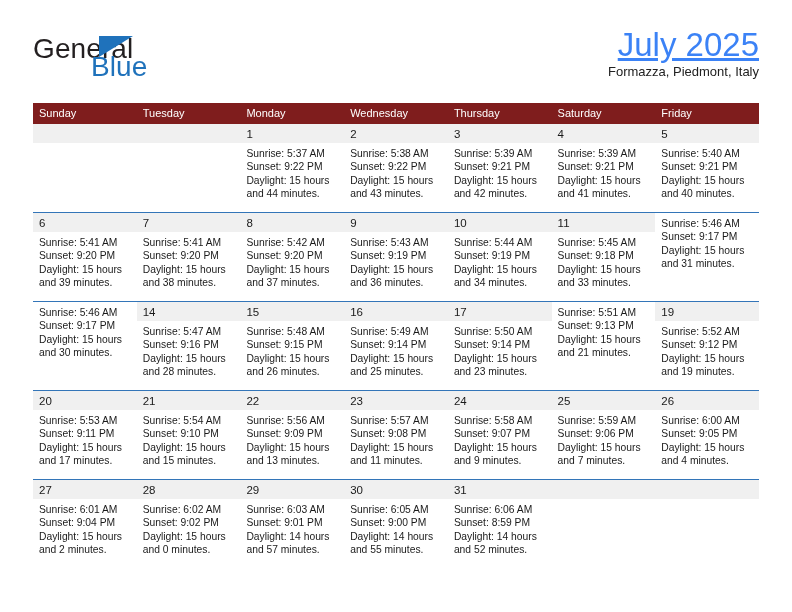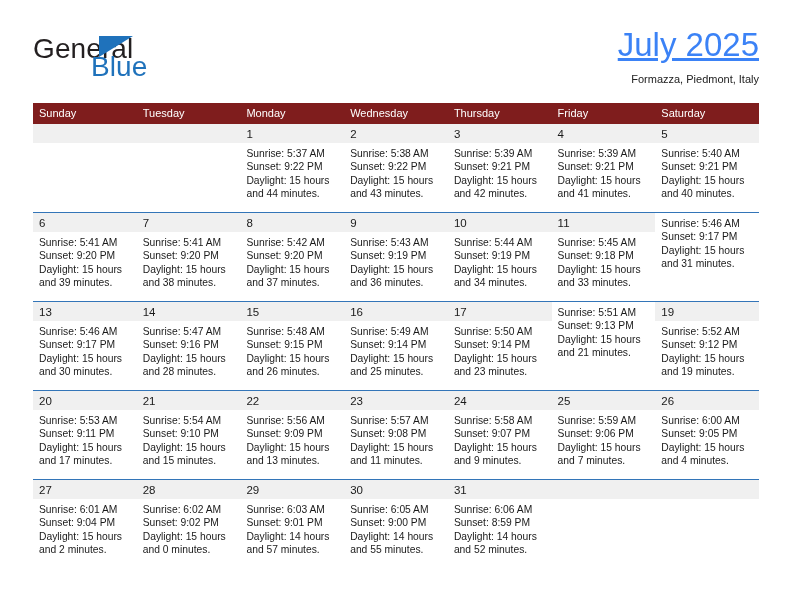--- a/index.html
+++ b/index.html
@@ -72,23 +72,22 @@
     padding-top: 0px;
   }
   .cal-title {
     font-size: 33px;
     color: #3b82f6;
     line-height: 1.15;
     white-space: nowrap;
     text-decoration: underline;
   }
   .cal-subtitle {
-    font-size: 11px;
+    font-size: 13px;
     color: #212121;
-    margin-top: 9px;
     line-height: 1.2;
     white-space: nowrap;
   }
 
   
   .calendar {
     position: absolute;
     left: 33px;
     top: 103px;
     width: 726px;
@@ -165,22 +164,22 @@
 
   </div>
 
   <div class="calendar">
     <div class="dow-row" id="dow-row">
         <div class="dow-cell">Sunday</div>
         <div class="dow-cell">Tuesday</div>
         <div class="dow-cell">Monday</div>
         <div class="dow-cell">Wednesday</div>
         <div class="dow-cell">Thursday</div>
+        <div class="dow-cell">Saturday</div>
         <div class="dow-cell">Friday</div>
-        <div class="dow-cell">Saturday</div>
       </div>
     <div id="weeks-container">
         <div class="week-row">
           <div class="day-cell">
             <div class="day-number-band"><span class="day-number"></span></div>
             <div class="day-body"></div>
           </div>
           <div class="day-cell">
             <div class="day-number-band"><span class="day-number"></span></div>
             <div class="day-body"></div>
@@ -290,21 +289,20 @@
             <div class="day-body">
               <div class="day-line">Sunrise: 5:46 AM</div>
               <div class="day-line">Sunset: 9:17 PM</div>
               <div class="day-line">Daylight: 15 hours</div>
               <div class="day-line">and 31 minutes.</div>
             </div>
           </div>
         </div>
         <div class="week-row">
           <div class="day-cell">
-            <div class="day-number-band"><span class="day-number">13</span></div>
             <div class="day-body">
               <div class="day-line">Sunrise: 5:46 AM</div>
               <div class="day-line">Sunset: 9:17 PM</div>
               <div class="day-line">Daylight: 15 hours</div>
               <div class="day-line">and 30 minutes.</div>
             </div>
           </div>
           <div class="day-cell">
             <div class="day-number-band"><span class="day-number">14</span></div>
             <div class="day-body">

